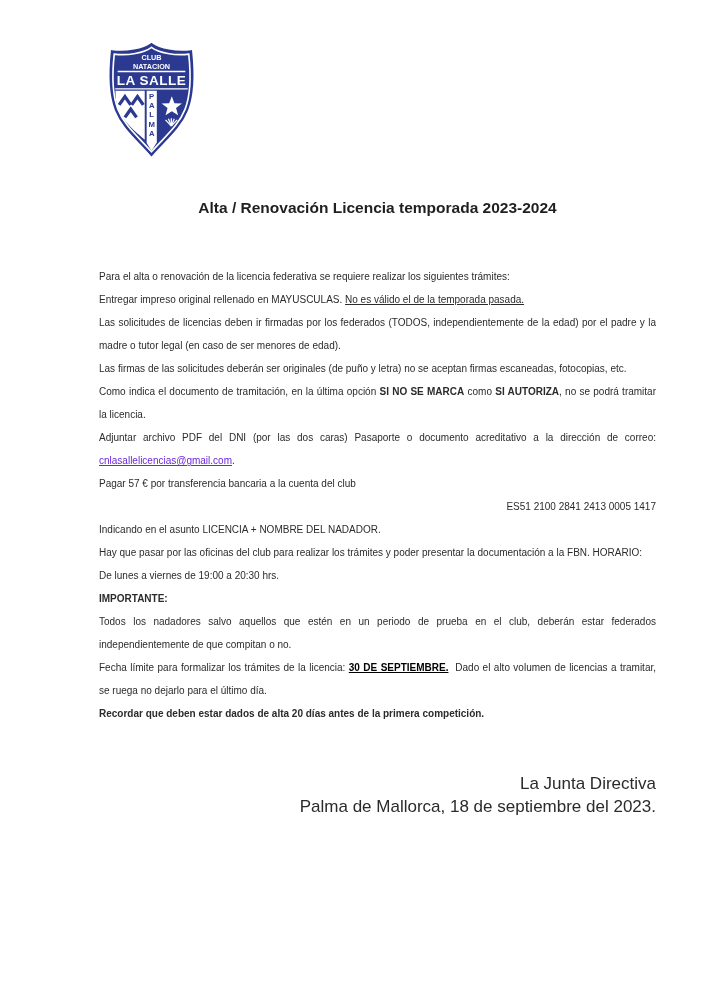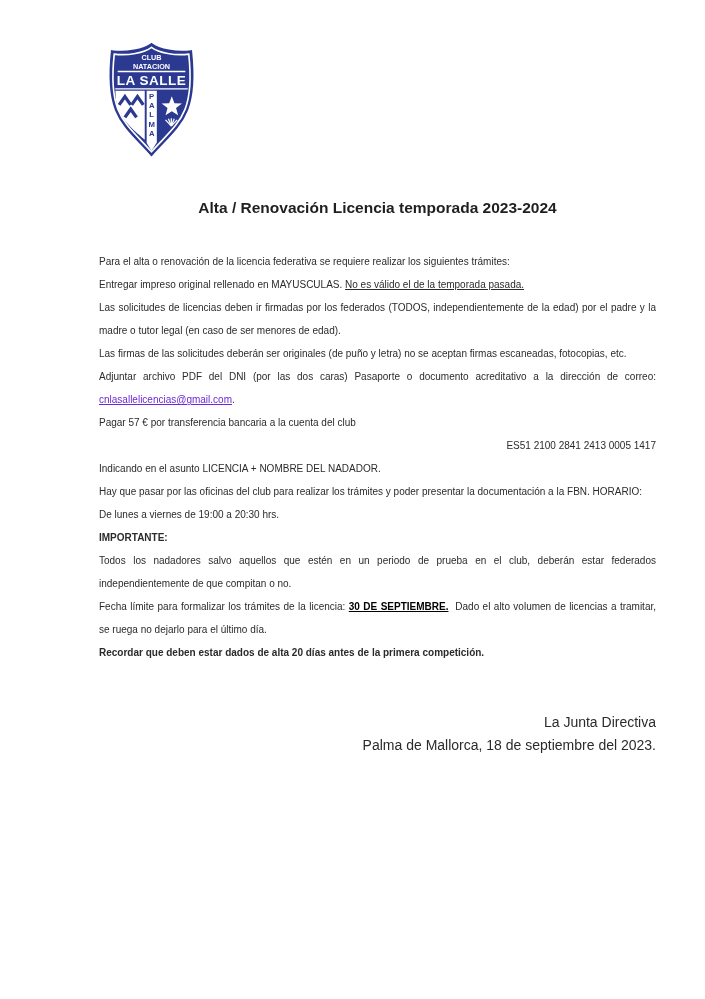--- a/index.html
+++ b/index.html
@@ -13,39 +13,39 @@
     font-family: "Liberation Sans", sans-serif;
     color: #2b2b2b;
     overflow: hidden;
   }
   .logo-wrap { margin-left: 4px; width: 97px; height: 116px; }
   .doc-title {
     text-align: center;
     font-size: 15.5px;
     font-weight: bold;
     line-height: 1.25;
-    margin: 40px 0 33px 0;
+    margin: 40px 0 48px 0;
     color: #1f1f1f;
   }
   p.body {
     font-size: 10px;
     line-height: 23px;
     margin: 0;
   }
   .j { text-align: justify; }
   .intro { margin-bottom: 15px; }
   .b { font-weight: bold; }
   .u { text-decoration: underline; }
   .red-deadline { color: #000000; font-weight: bold; text-decoration: underline; }
   .link { color: #6d28d9; text-decoration: underline; cursor: pointer; }
   .iban { text-align: right; font-size: 14.5px; margin: 9px 0 10px 0; }
   .gap-office { margin-top: 24px; }
   .importante-heading { margin-top: 22px; font-weight: bold; }
   .signature { margin-top: 47px; text-align: right; }
-  .sig-line { font-size: 14px; line-height: 23px; }
+  .sig-line { font-size: 17px; line-height: 23px; }
 </style>
 </head>
 <body>
 
 <div class="page">
 
   <div class="logo-wrap">
     <svg width="97" height="116" viewBox="0 0 100 120" xmlns="http://www.w3.org/2000/svg">
 
       <path d="M50 2 C42 8 24 11.5 9 9.5 C7 28 6 52 13 70 C20 88 35 100 50 117 C65 100 80 88 87 70 C94 52 93 28 91 9.5 C76 11.5 58 8 50 2 Z" fill="#2b3990" stroke="#2b3990" stroke-width="2"></path>
@@ -87,20 +87,21 @@
   <div class="doc-title">Alta / Renovación Licencia temporada 2023-2024</div>
 
   <p class="body intro">Para el alta o renovación de la licencia federativa se requiere realizar los siguientes trámites:</p>
 
   <p class="body j"><span>Entregar impreso original rellenado en MAYUSCULAS. </span><span class="u">No es válido el de la temporada pasada.</span></p>
 
   <p class="body j">Las solicitudes de licencias deben ir firmadas por los federados (TODOS, independientemente de la edad) por el padre y la madre o tutor legal (en caso de ser menores de edad).</p>
 
   <p class="body j">Las firmas de las solicitudes deberán ser originales (de puño y letra) no se aceptan firmas escaneadas, fotocopias, etc.</p>
 
+  <p class="body j"><span>Como indica el documento de tramitación, en la última opción </span><span class="b">SI NO SE MARCA</span><span> como </span><span class="b">SI AUTORIZA</span><span>, no se podrá tramitar la licencia.</span></p>
 
   <p class="body j"><span>Adjuntar archivo PDF del DNI (por las dos caras) Pasaporte o documento acreditativo a la dirección de correo: </span><a class="link">cnlasallelicencias@gmail.com</a><span>.</span></p>
 
   <p class="body">Pagar 57 € por transferencia bancaria a la cuenta del club</p>
 
   <p class="body iban">ES51 2100 2841 2413 0005 1417</p>
 
   <p class="body">Indicando en el asunto LICENCIA + NOMBRE DEL NADADOR.</p>
 
   <p class="body gap-office">Hay que pasar por las oficinas del club para realizar los trámites y poder presentar la documentación a la FBN. HORARIO:&nbsp; De lunes a viernes de 19:00 a 20:30 hrs.</p>

